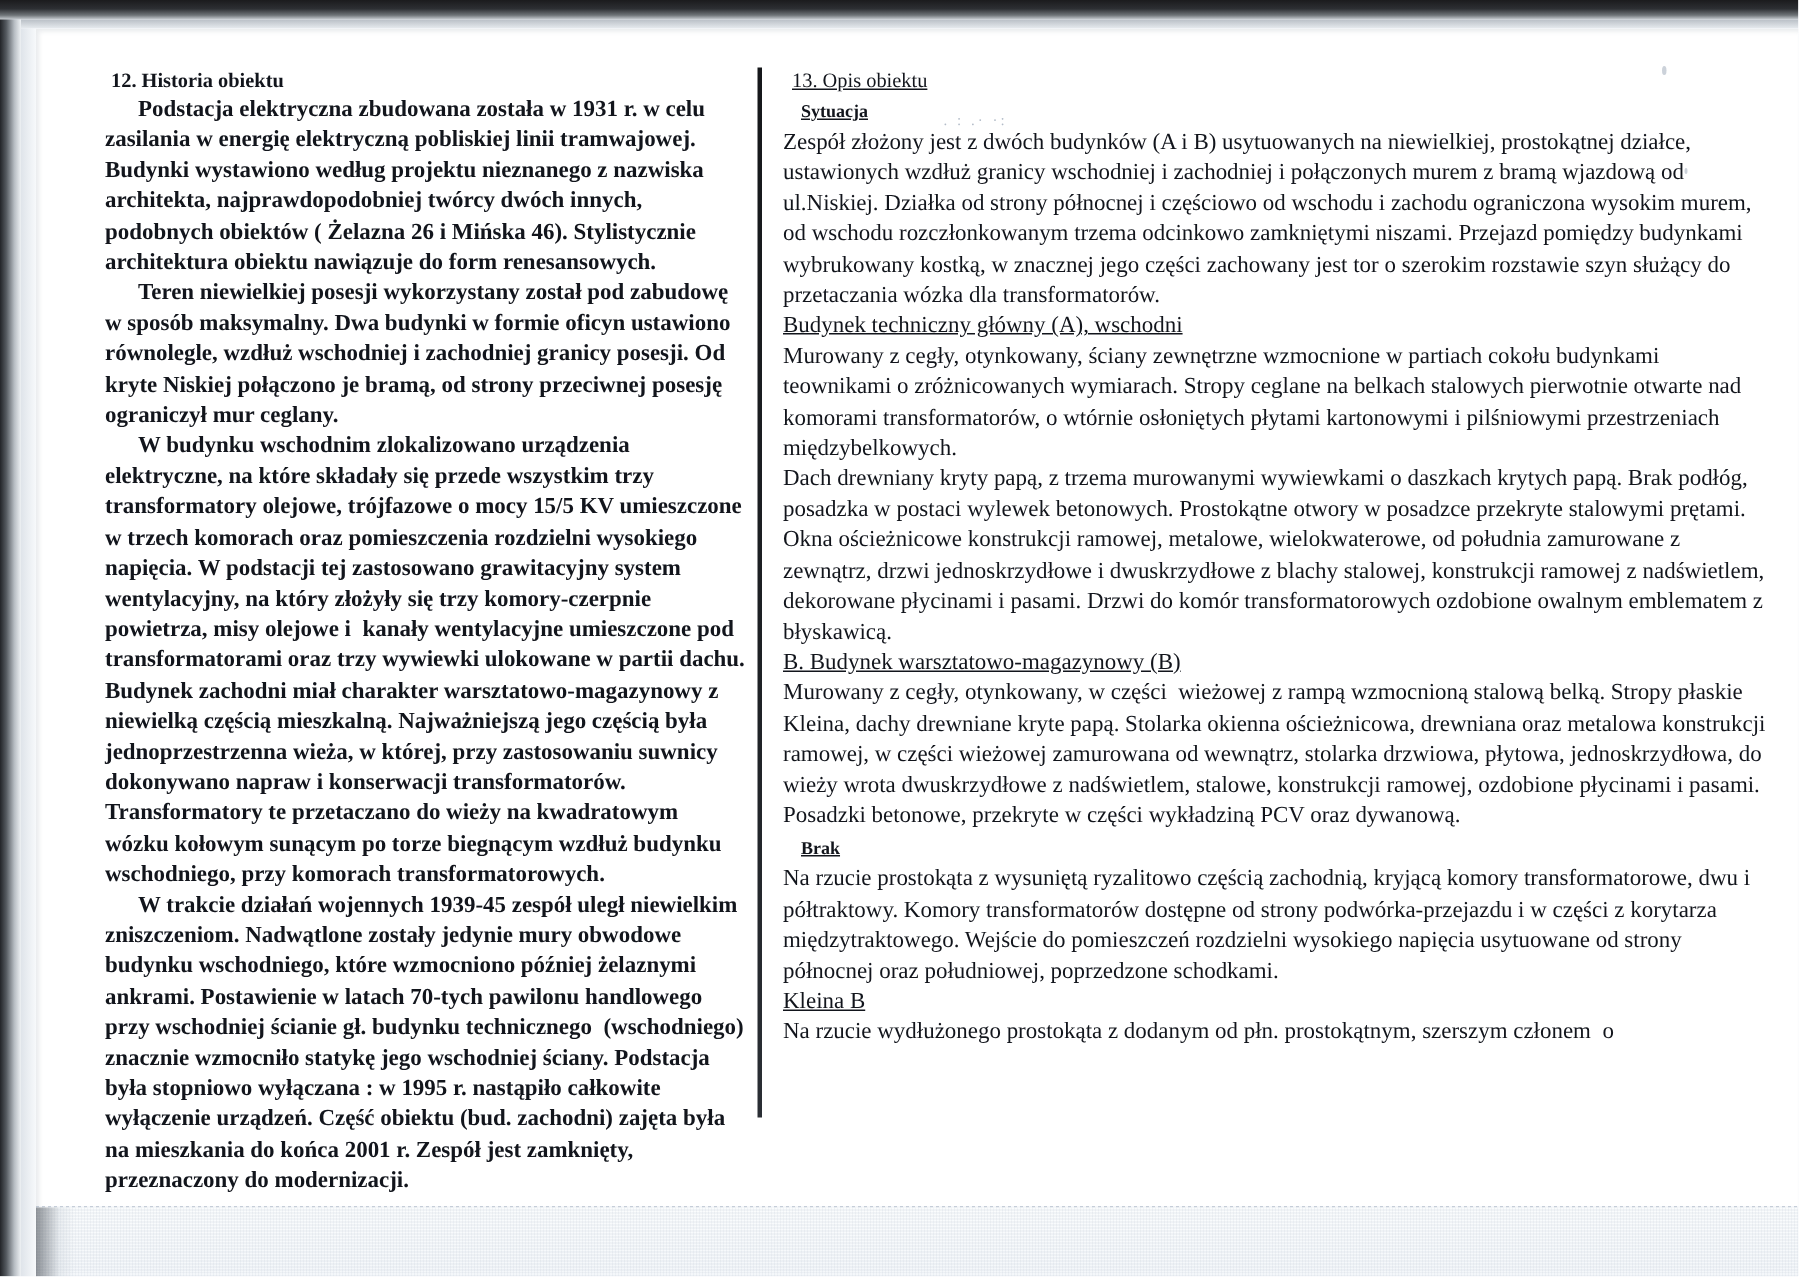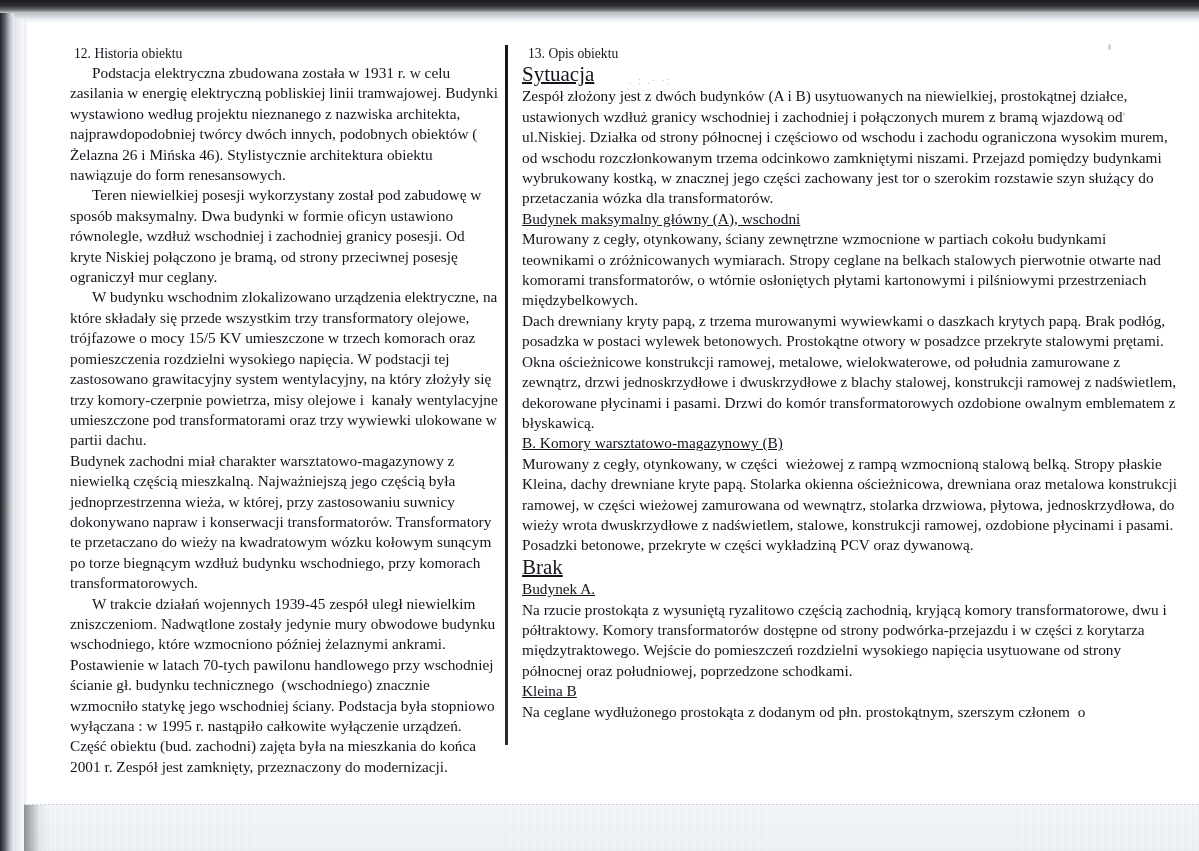--- a/index.html
+++ b/index.html
@@ -89,41 +89,41 @@
     background: linear-gradient(180deg,#15171a 0%, #1d2024 55%, #2a2e34 100%);
   }
 
   .col {
     position: absolute;
     top: 44px;
     font-size: 15.3px;
     line-height: 20.4px;
     text-align: left;
   }
-  .col-left  { left: 70px;  width: 428px; }
+  .col-left  { left: 70px;  width: 428px; font-weight: bold; }
   .col-right { left: 522px; width: 660px; }
 
   .sec-num {
     font-size: 13.6px;
     line-height: 19px;
     margin-left: 4px;
   }
-  .col-right .sec-num { margin-left: 6px; }
+  .col-right .sec-num { margin-left: 6px; text-decoration: underline; }
 
   p.para {
     margin: 0;
     white-space: pre-wrap;
   }
   p.indent { text-indent: 22px; }
 
   h2.head-bold-ul {
-    margin: 1px 0 0 0;
-    font-size: 21px;
+    margin: 1px 0 0 12px;
+    font-size: 12px;
     line-height: 21px;
-    font-weight: normal;
+    font-weight: bold;
     text-decoration: underline;
     text-underline-offset: 1px;
     display: inline-block;
   }
   h3.head-ul {
     margin: 0;
     font-size: 15.3px;
     line-height: 20.4px;
     font-weight: normal;
     text-decoration: underline;
@@ -175,37 +175,34 @@
     <div class="sec-num">13. Opis obiektu</div>
 
     <span class="smudge" style="left:107px; top:27px;">. : .·  ·:</span>
 
     <div class="head-wrap">
       <h2 class="head-bold-ul">Sytuacja</h2>
     </div>
     <p class="para">Zespół złożony jest z dwóch budynków (A i B) usytuowanych na niewielkiej, prostokątnej działce, ustawionych wzdłuż granicy wschodniej i zachodniej i połączonych murem z bramą wjazdową od ul.Niskiej. Działka od strony północnej i częściowo od wschodu i zachodu ograniczona wysokim murem, od wschodu rozczłonkowanym trzema odcinkowo zamkniętymi niszami. Przejazd pomiędzy budynkami wybrukowany kostką, w znacznej jego części zachowany jest tor o szerokim rozstawie szyn służący do przetaczania wózka dla transformatorów.</p>
 
     <div class="head-wrap">
-      <h3 class="head-ul">Budynek maksymalny główny (A), wschodni</h3>
+      <h3 class="head-ul">Budynek techniczny główny (A), wschodni</h3>
     </div>
     <p class="para">Murowany z cegły, otynkowany, ściany zewnętrzne wzmocnione w partiach cokołu budynkami teownikami o zróżnicowanych wymiarach. Stropy ceglane na belkach stalowych pierwotnie otwarte nad komorami transformatorów, o wtórnie osłoniętych płytami kartonowymi i pilśniowymi przestrzeniach międzybelkowych.</p>
     <p class="para">Dach drewniany kryty papą, z trzema murowanymi wywiewkami o daszkach krytych papą. Brak podłóg, posadzka w postaci wylewek betonowych. Prostokątne otwory w posadzce przekryte stalowymi prętami. Okna ościeżnicowe konstrukcji ramowej, metalowe, wielokwaterowe, od południa zamurowane z zewnątrz, drzwi jednoskrzydłowe i dwuskrzydłowe z blachy stalowej, konstrukcji ramowej z nadświetlem, dekorowane płycinami i pasami. Drzwi do komór transformatorowych ozdobione owalnym emblematem z błyskawicą.</p>
 
     <div class="head-wrap">
-      <h3 class="head-ul">B. Komory warsztatowo-magazynowy (B)</h3>
+      <h3 class="head-ul">B. Budynek warsztatowo-magazynowy (B)</h3>
     </div>
     <p class="para">Murowany z cegły, otynkowany, w części  wieżowej z rampą wzmocnioną stalową belką. Stropy płaskie Kleina, dachy drewniane kryte papą. Stolarka okienna ościeżnicowa, drewniana oraz metalowa konstrukcji ramowej, w części wieżowej zamurowana od wewnątrz, stolarka drzwiowa, płytowa, jednoskrzydłowa, do wieży wrota dwuskrzydłowe z nadświetlem, stalowe, konstrukcji ramowej, ozdobione płycinami i pasami. Posadzki betonowe, przekryte w części wykładziną PCV oraz dywanową.</p>
 
     <div class="head-wrap">
       <h2 class="head-bold-ul">Brak</h2>
     </div>
-    <div class="head-wrap">
-      <h3 class="head-ul">Budynek A.</h3>
-    </div>
     <p class="para">Na rzucie prostokąta z wysuniętą ryzalitowo częścią zachodnią, kryjącą komory transformatorowe, dwu i półtraktowy. Komory transformatorów dostępne od strony podwórka-przejazdu i w części z korytarza międzytraktowego. Wejście do pomieszczeń rozdzielni wysokiego napięcia usytuowane od strony północnej oraz południowej, poprzedzone schodkami.</p>
 
     <div class="head-wrap">
       <h3 class="head-ul">Kleina B</h3>
     </div>
-    <p class="para">Na ceglane wydłużonego prostokąta z dodanym od płn. prostokątnym, szerszym członem  o</p>
+    <p class="para">Na rzucie wydłużonego prostokąta z dodanym od płn. prostokątnym, szerszym członem  o</p>
   </div>
 
 </div>
 
 </body></html>

